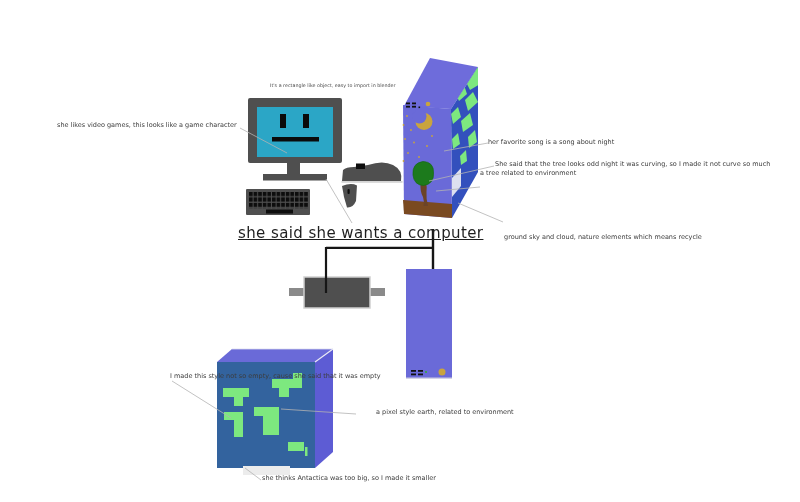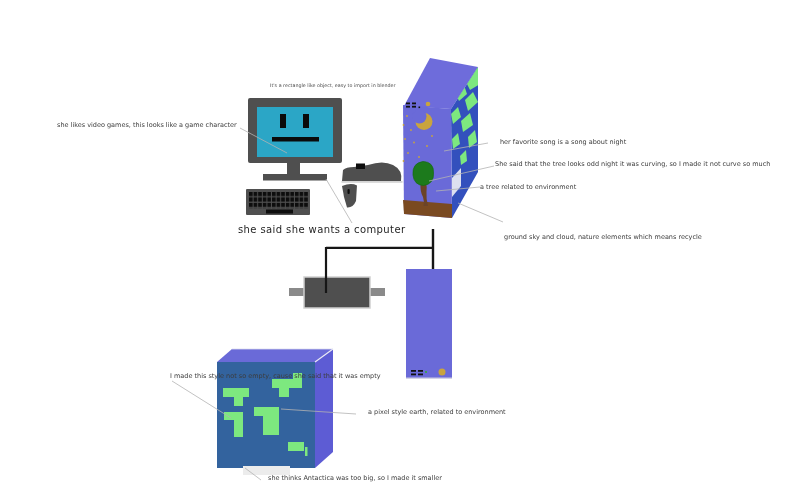--- a/index.html
+++ b/index.html
@@ -1,21 +1,21 @@
 <!DOCTYPE html>
 <html><head>
 <meta charset="utf-8">
 <style>
   html,body{margin:0;padding:0;background:#fff;}
   .stage{position:relative;width:800px;height:502px;background:#ffffff;overflow:hidden;
          font-family:"DejaVu Sans",sans-serif;}
   .stage svg{position:absolute;left:0;top:0;}
   .note{position:absolute;font-size:6.5px;line-height:1.15;color:#3c3c3c;white-space:nowrap;}
   .note-small{font-size:4.8px;color:#4a4a4a;}
-  .caption{position:absolute;font-size:10px;letter-spacing:.4px;color:#1f1f1f;white-space:nowrap;}
+  .caption{position:absolute;font-size:15px;letter-spacing:.4px;color:#1f1f1f;white-space:nowrap;text-decoration:underline;}
 </style>
 </head>
 <body>
 
 <div class="stage">
 
   <svg width="800" height="502" viewBox="0 0 800 502">
     <defs>
       <pattern id="keys" x="249" y="192" width="4.6" height="5.4" patternUnits="userSpaceOnUse">
         <rect width="3.6" height="4.2" fill="#0d0d0d"></rect>
@@ -151,22 +151,22 @@
       <line x1="503" y1="222" x2="458" y2="203"></line>
       <line x1="326" y1="179" x2="352" y2="223"></line>
       <line x1="172" y1="381" x2="231" y2="418"></line>
       <line x1="356" y1="414" x2="281" y2="409"></line>
       <line x1="261" y1="480" x2="245" y2="468"></line>
     </g>
   </svg>
 
   <div class="note note-small" style="left:270px;top:83px">It's a rectangle like object, easy to import in blender</div>
   <div class="note" style="left:57px;top:122px">she likes video games, this looks like a game character</div>
-  <div class="note" style="left:500px;top:139px">her favorite song is a song about night</div>
+  <div class="note" style="left:488px;top:139px">her favorite song is a song about night</div>
   <div class="note" style="left:495px;top:161px">She said that the tree looks odd night it was curving, so I made it not curve so much</div>
-  <div class="note" style="left:480px;top:184px">a tree related to environment</div>
+  <div class="note" style="left:480px;top:170px">a tree related to environment</div>
   <div class="note" style="left:504px;top:234px">ground sky and cloud, nature elements which means recycle</div>
   <div class="note" style="left:170px;top:373px">I made this style not so empty, cause she said that it was empty</div>
-  <div class="note" style="left:368px;top:409px">a pixel style earth, related to environment</div>
-  <div class="note" style="left:268px;top:475px">she thinks Antactica was too big, so I made it smaller</div>
+  <div class="note" style="left:376px;top:409px">a pixel style earth, related to environment</div>
+  <div class="note" style="left:262px;top:475px">she thinks Antactica was too big, so I made it smaller</div>
   <div class="caption" style="left:238px;top:224px">she said she wants a computer</div>
 
 </div>
 
 </body></html>

